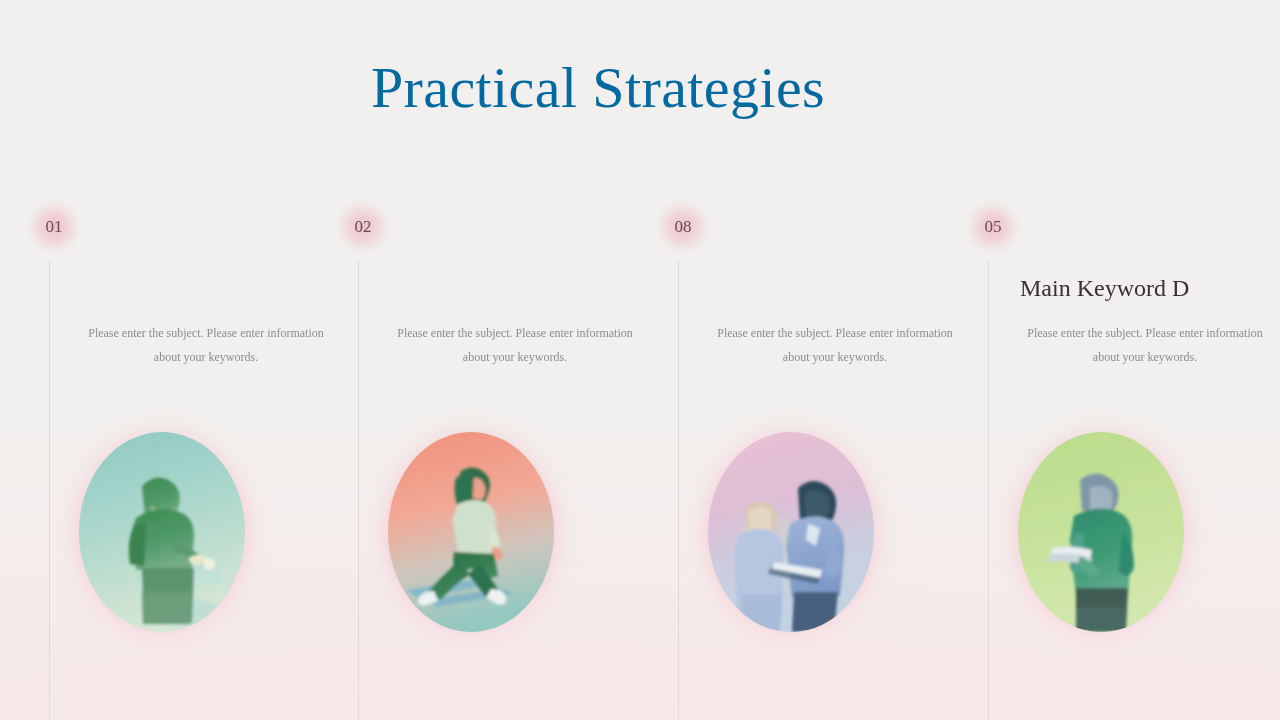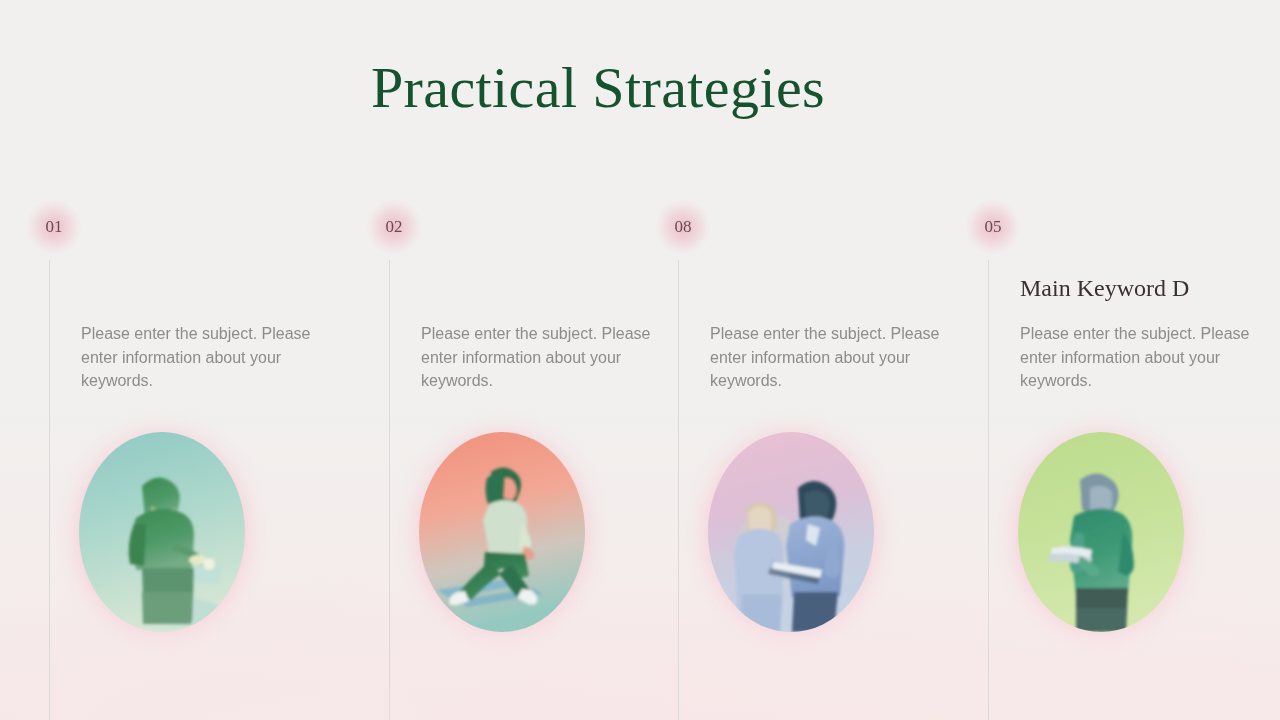--- a/index.html
+++ b/index.html
@@ -49,21 +49,21 @@
   .title {
     position: absolute;
     left: 0;
     top: 52px;
     width: 1196px;
     text-align: center;
     font-family: "Liberation Serif", serif;
     font-size: 58px;
     line-height: 72px;
     letter-spacing: 0.4px;
-    color: #14532d;
+    color: #0369a1;
     white-space: nowrap;
   }
 
   .columns {
     position: absolute;
     left: 0;
     top: 0;
     width: 1280px;
     height: 720px;
   }
@@ -111,24 +111,25 @@
     line-height: 32px;
     color: #3b2f31;
     white-space: nowrap;
   }
 
   .col-body {
     position: absolute;
     top: 322px;
     left: 32px;
     width: 250px;
-    font-family: Liberation Sans, sans-serif;
-    font-size: 16px;
+    font-family: Liberation Serif, serif;
+    font-size: 12px;
     line-height: 23.5px;
     color: #8d8c8c;
+    text-align: center;
   }
 
   .illus {
     position: absolute;
     top: 432px;
     left: 30px;
     width: 166px;
     height: 200px;
   }
 
@@ -203,21 +204,21 @@
               <ellipse cx="119" cy="128" rx="9" ry="5" fill="#e6e9c8"></ellipse>
               <circle cx="130" cy="132" r="6" fill="#f1f1e0"></circle>
               <path d="M63 136 l52 0 l-2 54 l-48 0 z" fill="#5c9470"></path>
               <path d="M63 160 l50 0 l-1 32 l-48 0 z" fill="#6c9e7c"></path>
             </g>
           </svg>
         </div>
       </div>
     </div>
 
-    <div class="column" style="left:389px;">
+    <div class="column" style="left:358px;">
       <div class="col-rule"></div>
       <div class="badge">02</div>
       <div class="col-body">Please enter the subject. Please enter information about your keywords.</div>
       <div class="illus">
         <div class="illus-glow"></div>
         <div class="illus-oval">
           <svg width="166" height="200" viewBox="0 0 166 200">
             <defs>
               <linearGradient id="g2" x1="0" y1="0" x2="0.2" y2="1">
                 <stop offset="0%" stop-color="#f0907c"></stop>

